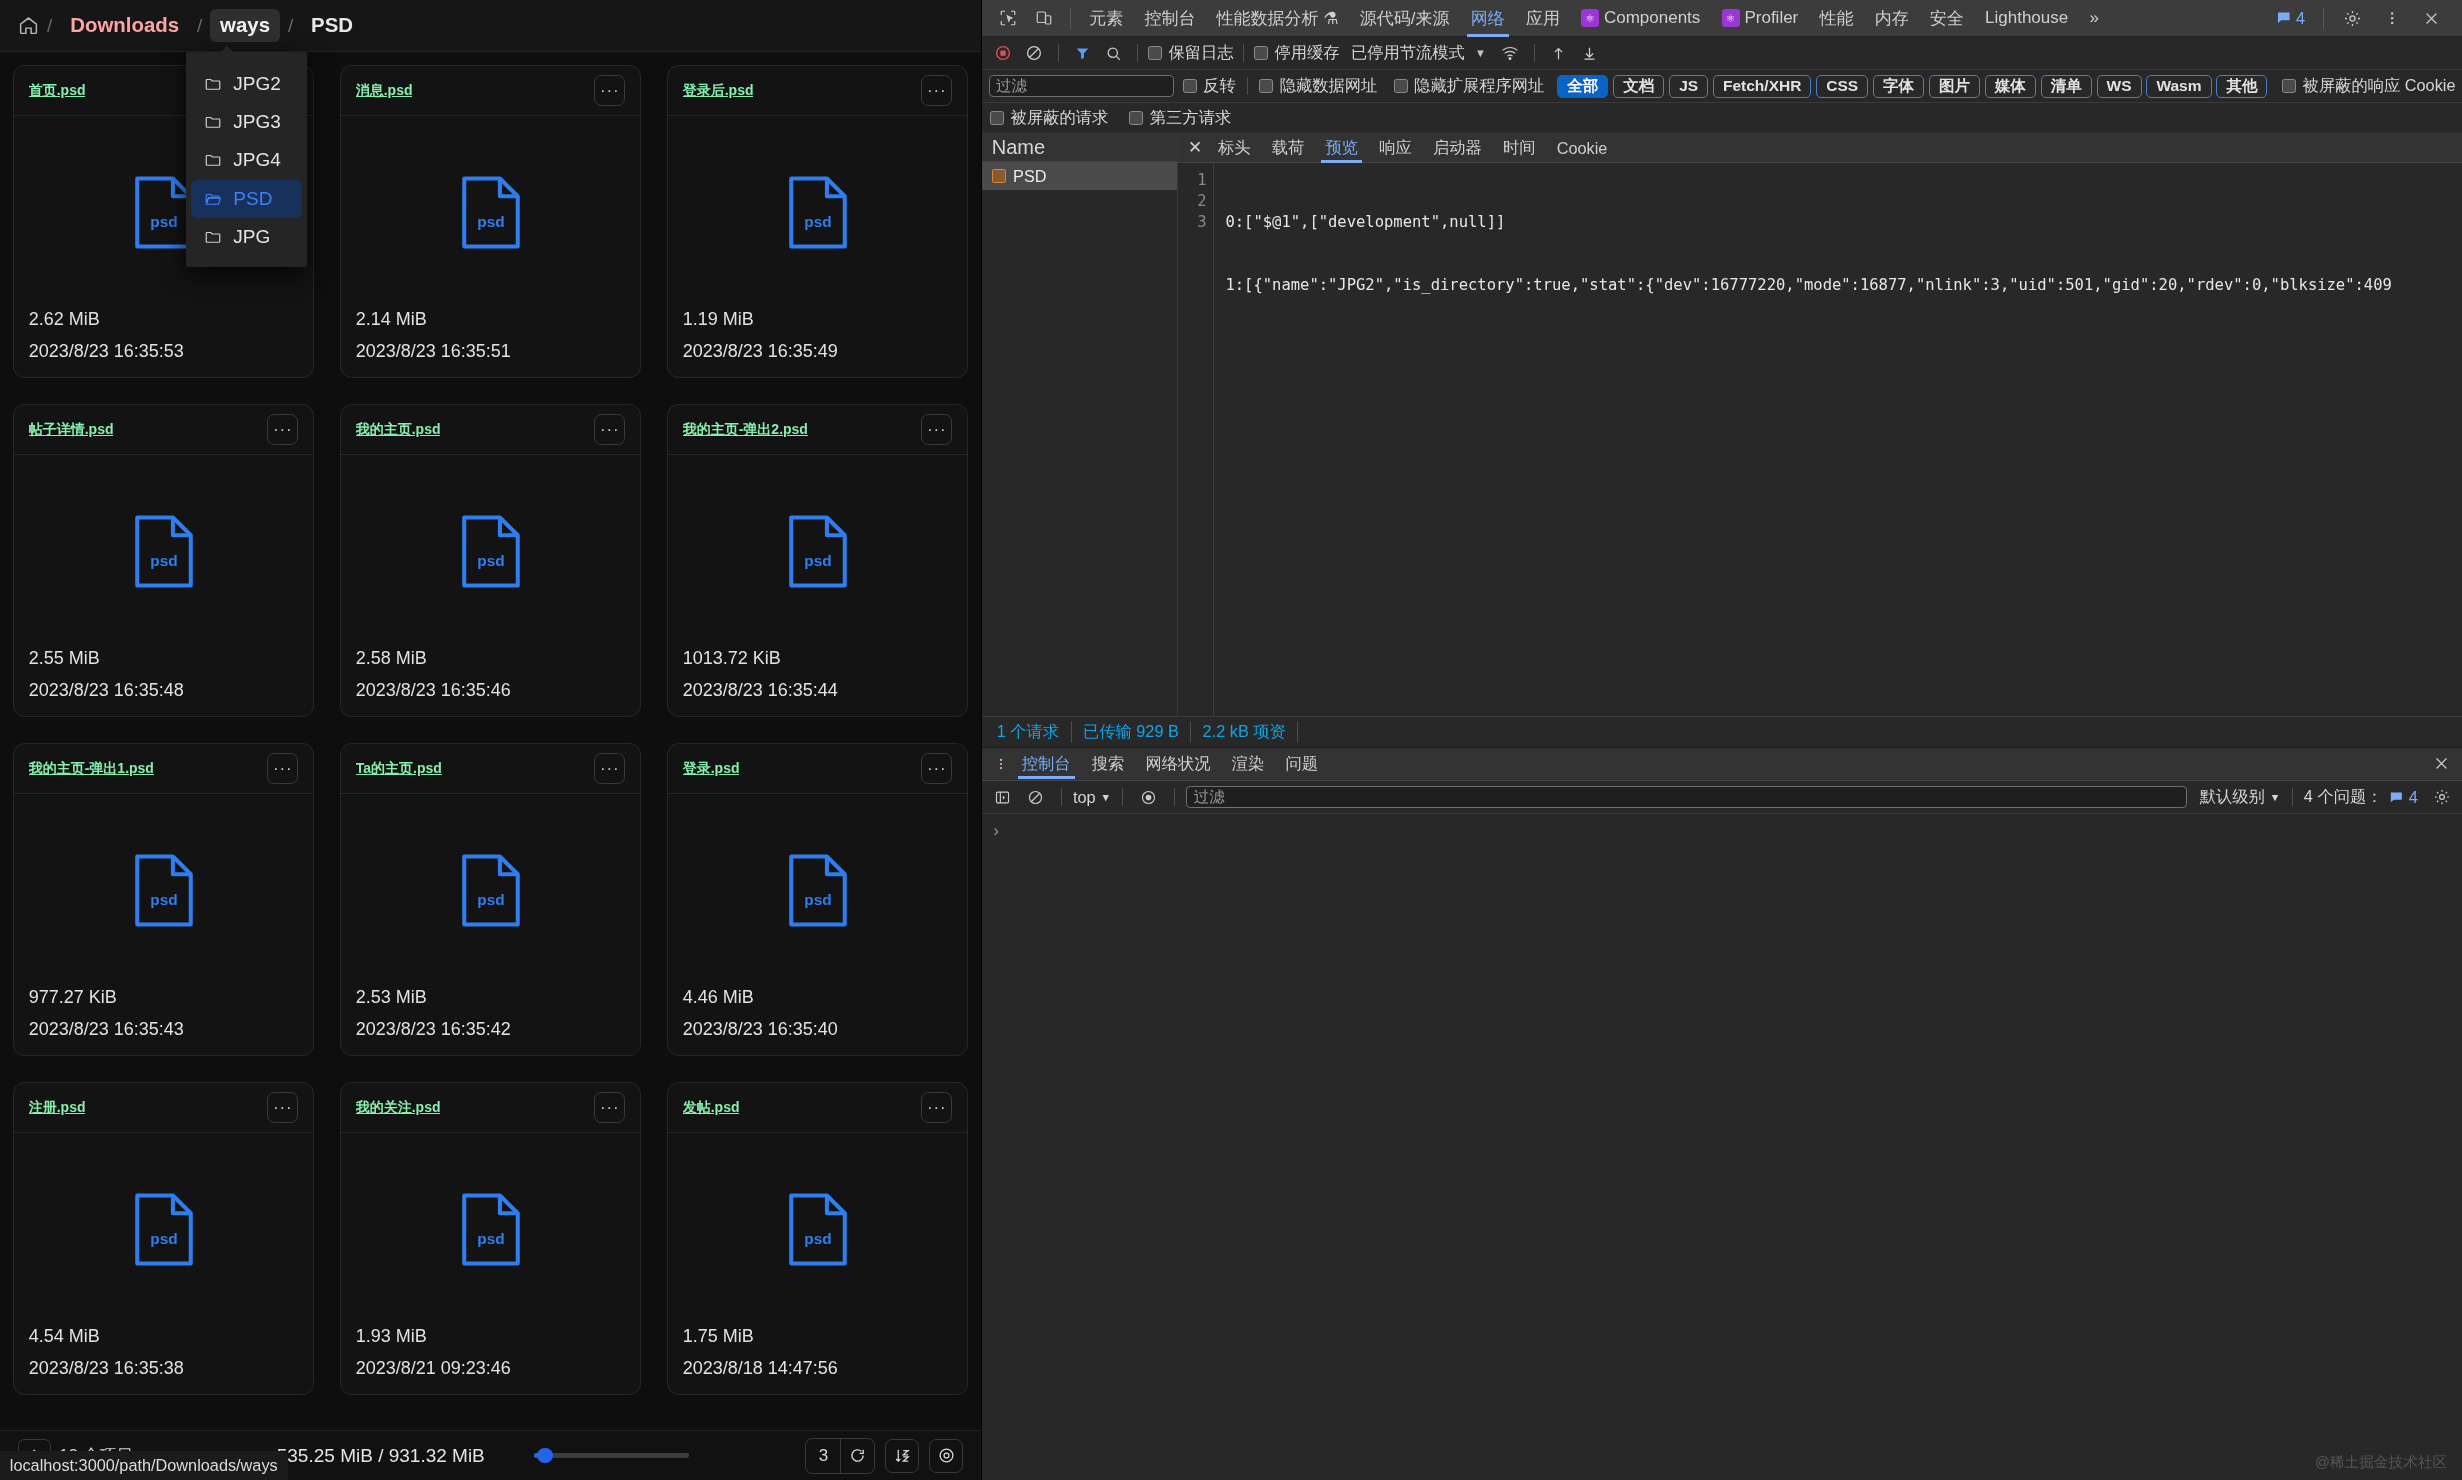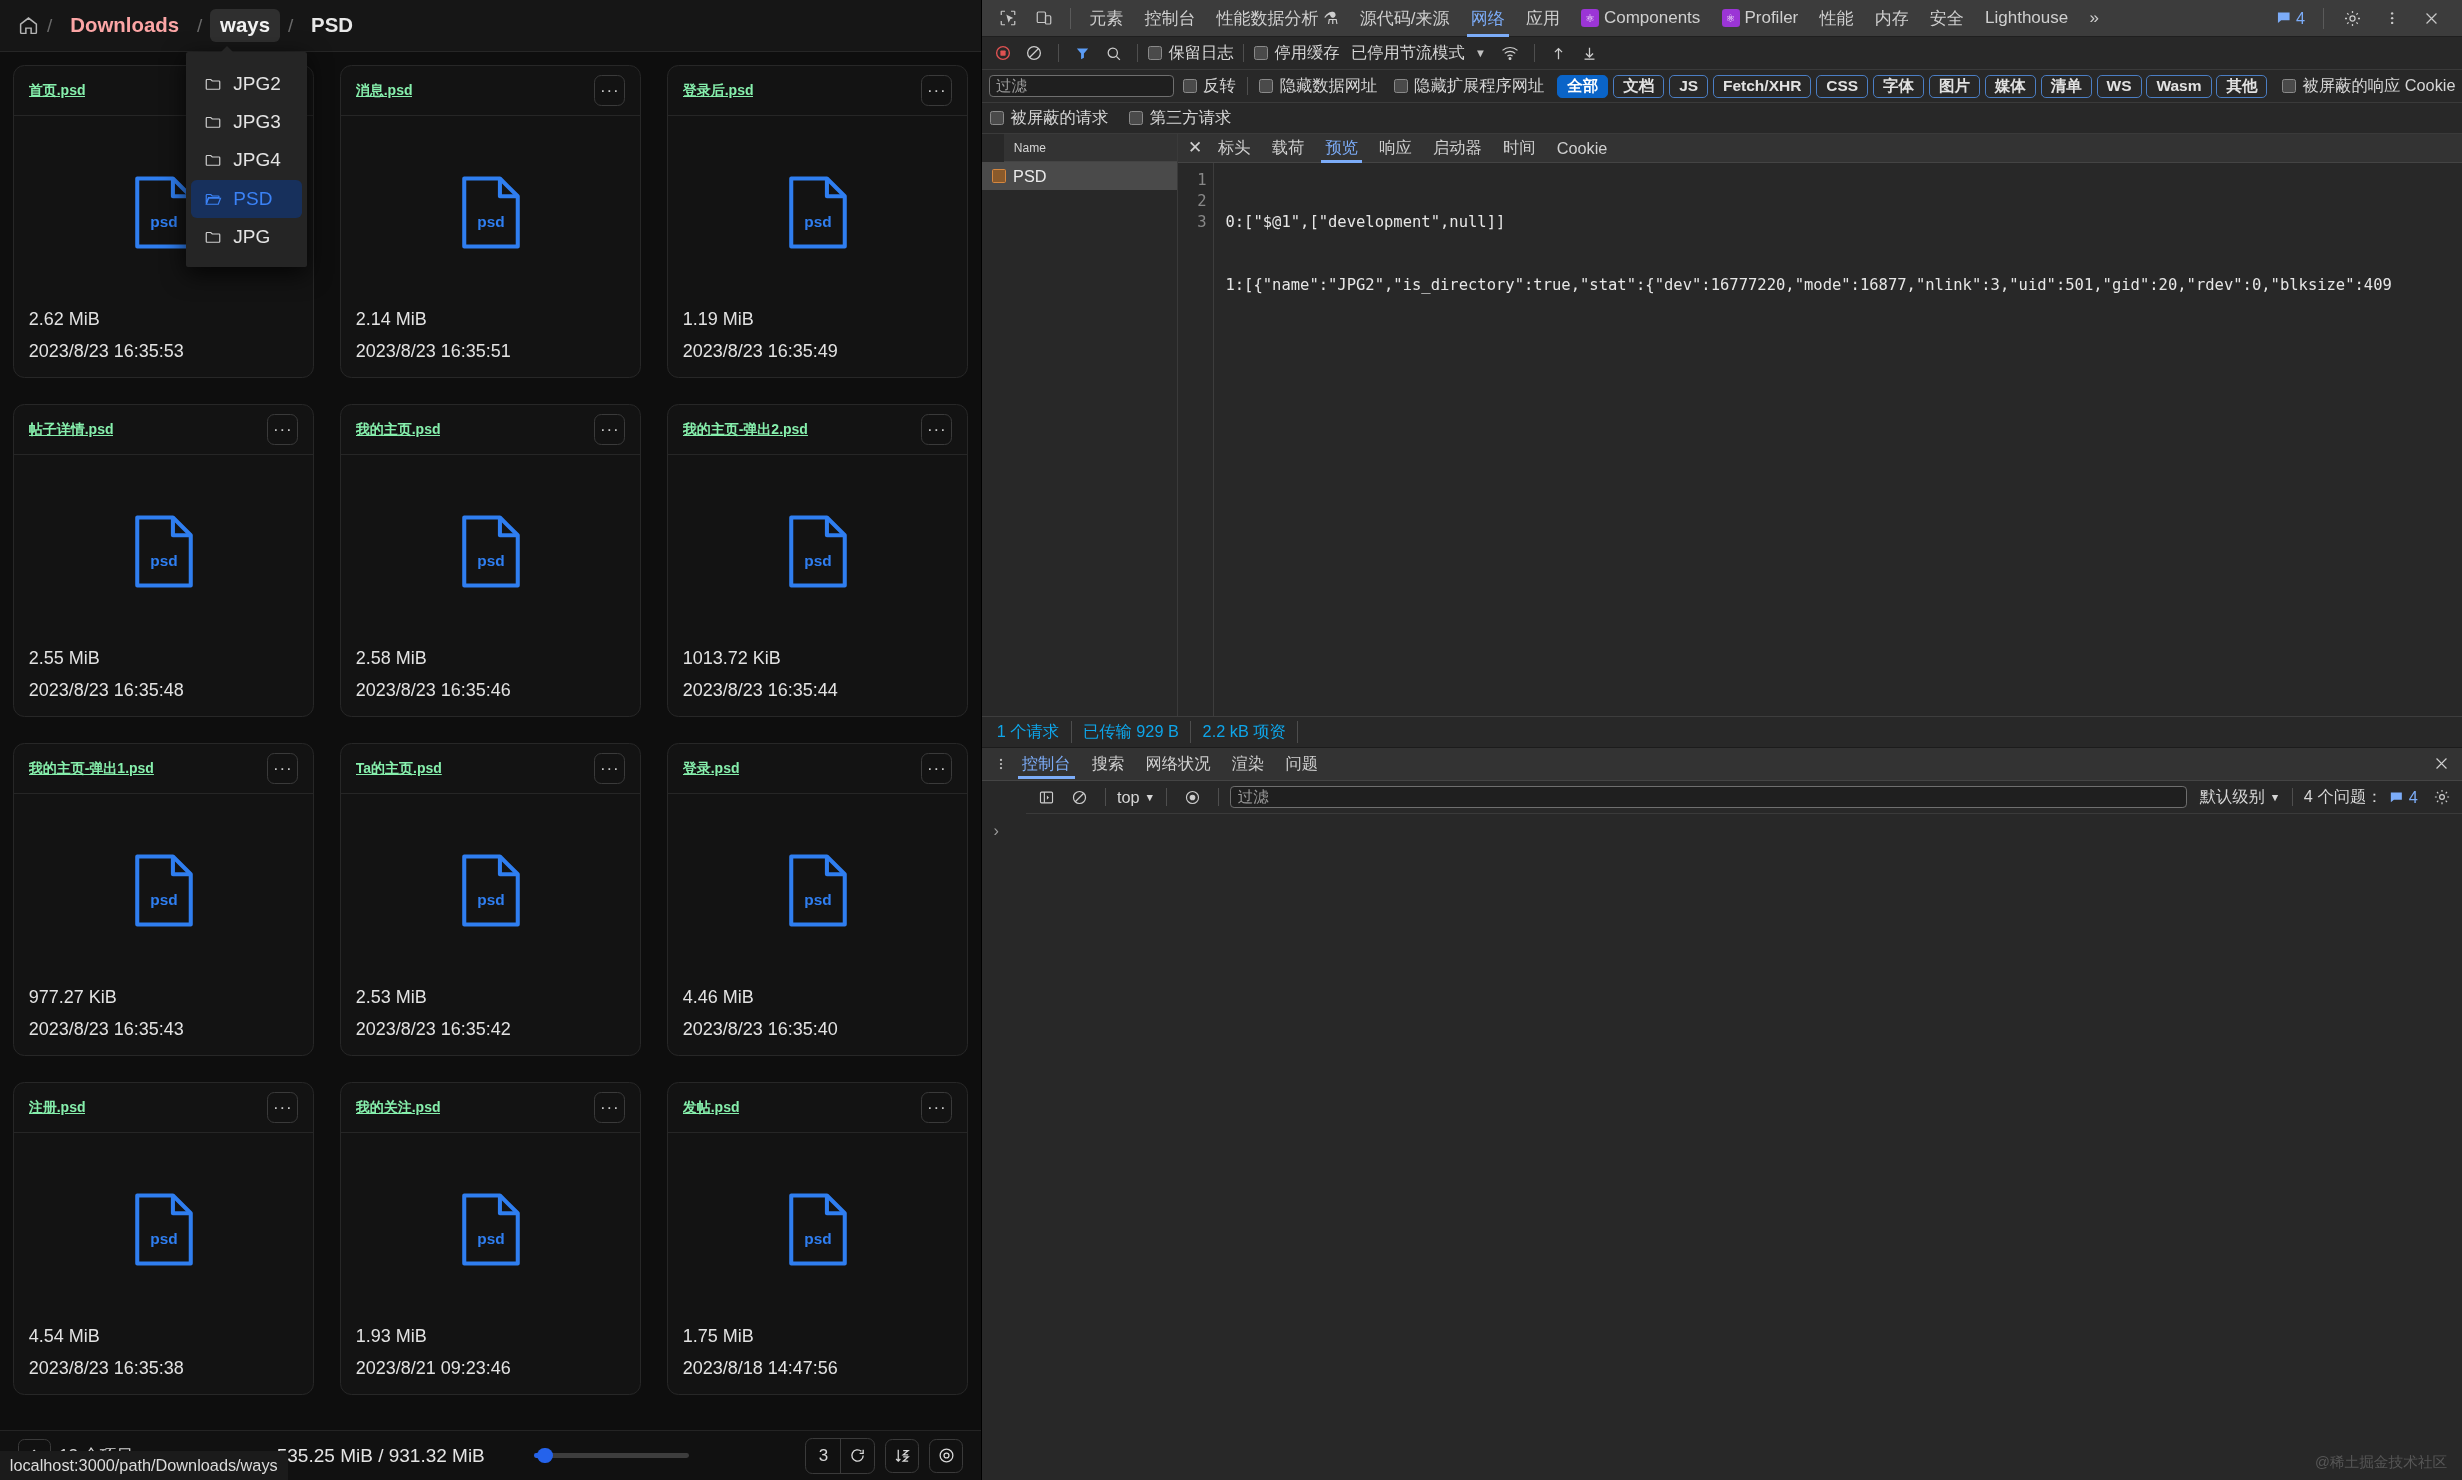--- a/index.html
+++ b/index.html
@@ -249,22 +249,22 @@
 
   .dt-main { flex: 1 1 auto; display: flex; min-height: 0; }
   .req-list {
     width: 196px; flex: 0 0 196px;
     background: #282828;
     border-right: 0.8px solid #3a3a3a;
     display: flex; flex-direction: column;
   }
   .req-head {
     height: 28px; display: flex; align-items: center;
-    padding: 0 9.8px; color: #d6d6d6; font-size: 12px;
-    background: #333; border-bottom: 0.8px solid #444; margin-left: 22px;
+    padding: 0 9.8px; color: #d6d6d6; font-size: 20px;
+    background: #333; border-bottom: 0.8px solid #444;
   }
   .req-row {
     height: 28px; display: flex; align-items: center; gap: 7.3px;
     padding: 0 9.8px; background: #4a4a4a; color: #eaeaea; font-size: 16.3px;
   }
   .doc-ic {
     width: 14px; height: 14px; border: 0.8px solid #d5873f; border-radius: 1.6px;
     background: #8a5a2b; flex: 0 0 14px;
   }
   .detail {
@@ -307,21 +307,21 @@
   .ns-item:first-child { padding-left: 3.3px; }
 
   .console-pane { flex: 0 0 auto; display: flex; flex-direction: column; background: #282828; border-top: 1.6px solid #1c1c1c;}
   .console-tabs {
     height: 33px; flex: 0 0 33px; display: flex; align-items: center;
     background: #333; padding: 0 8.1px; border-bottom: 0.8px solid #444;
   }
   .kebab { width: 21px; display:flex;align-items:center;justify-content:center;color:#c4c4c4;font-size:15.5px;}
   .console-toolbar {
     height: 33px; flex: 0 0 33px; display: flex; align-items: center;
-    background: #282828; padding: 0 6.5px; gap: 4.9px; border-bottom: 0.8px solid #3a3a3a; margin-left: 44px;
+    background: #282828; padding: 0 6.5px; gap: 4.9px; border-bottom: 0.8px solid #3a3a3a;
   }
   .console-filt {
     flex: 1 1 auto; height: 22px; background: #1f1f1f;
     border: 0.8px solid #6f6f6f; border-radius: 4.1px;
     color: #9a9a9a; font-size: 15.5px; padding: 0 6.5px;
     display: flex; align-items: center;
   }
   .lvl { color: #d6d6d6; font-size: 16.3px; display: flex; align-items: center; gap: 4.9px; white-space: nowrap;}
   .issues { color: #d6d6d6; font-size: 16.3px; display: flex; align-items: center; gap: 6.5px; white-space: nowrap;}
   .issue-badge { display:flex; align-items:center; gap:4.9px; color:#7cacf8;}

